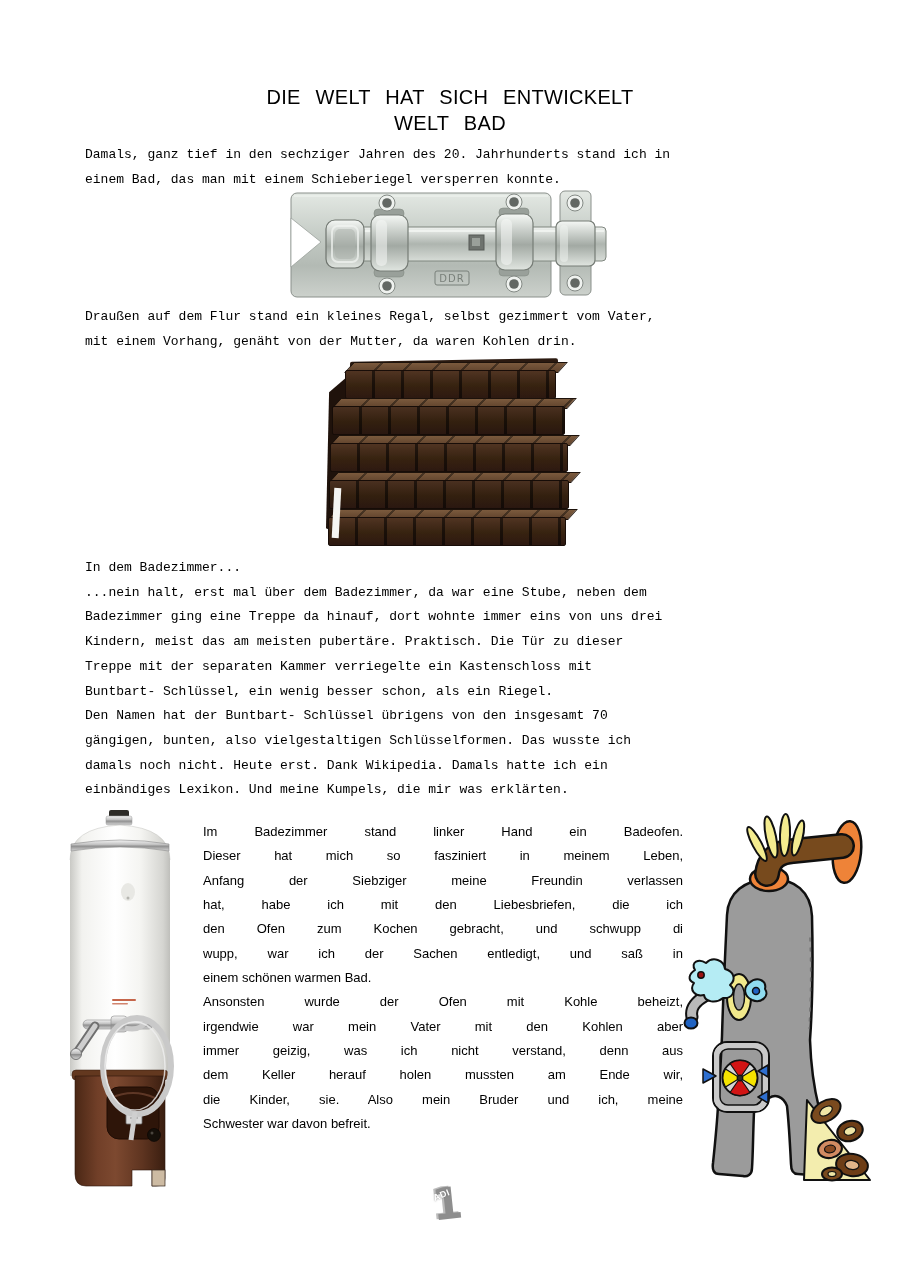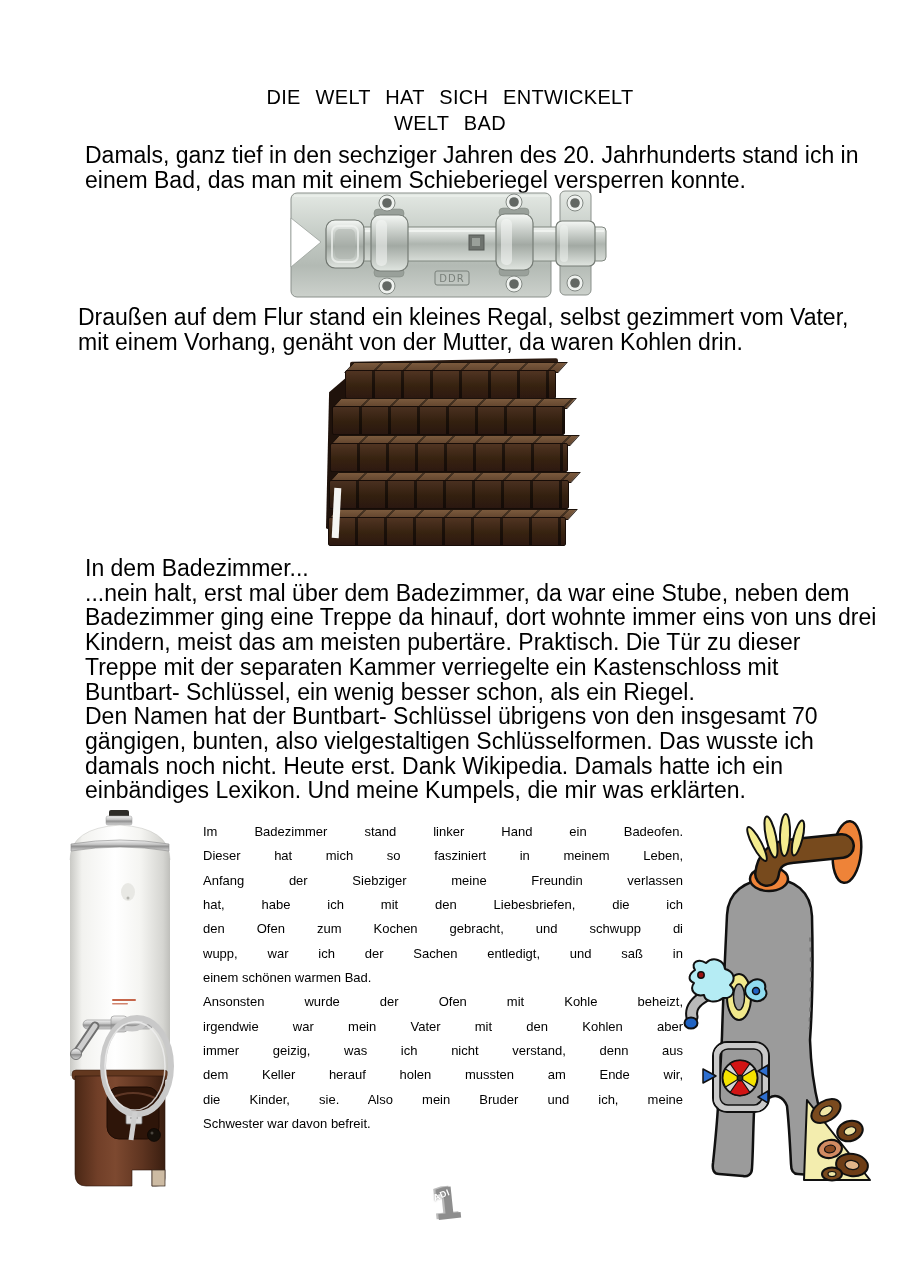--- a/index.html
+++ b/index.html
@@ -1,24 +1,24 @@
 <!DOCTYPE html>
 <html><head>
 <meta charset="utf-8">
 <style>
   html,body{margin:0;padding:0;background:#fff;}
   .page{position:relative;width:900px;height:1274px;background:#ffffff;overflow:hidden;
         font-family:"Liberation Sans",sans-serif;color:#000;}
   
   .title{position:absolute;top:85px;left:0;width:900px;text-align:center;
          font-size:20px;line-height:25.5px;word-spacing:9px;letter-spacing:.3px;}
-  .para{position:absolute;font-size:23px;line-height:24.8px;}
+  .para{position:absolute;font-size:13px;line-height:24.8px;font-family:Liberation Mono, monospace;}
   .para .ln{white-space:nowrap;}
   .p1{top:143px;left:85px;width:780px;}
-  .p2{top:305px;left:78px;width:780px;}
+  .p2{top:305px;left:85px;width:780px;}
   .p3{top:556px;left:85px;width:780px;line-height:24.7px;}
   .col{position:absolute;top:820px;left:203px;width:480px;font-size:13px;line-height:24.35px;}
   .col .jl{text-align:justify;text-align-last:justify;}
   .col .jend{text-align-last:left;}
   
   .coal{position:absolute;left:326px;top:362px;width:246px;height:184px;}
   .coal .side{position:absolute;left:0;top:14px;width:22px;height:162px;background:#1f120b;
               clip-path:polygon(100% 0,100% 100%,0 94%,14% 10%);}
   .coal .lath{position:absolute;left:24px;top:-2px;width:208px;height:8px;background:#2b1a10;
               transform:rotate(-1deg);border-radius:2px;}

